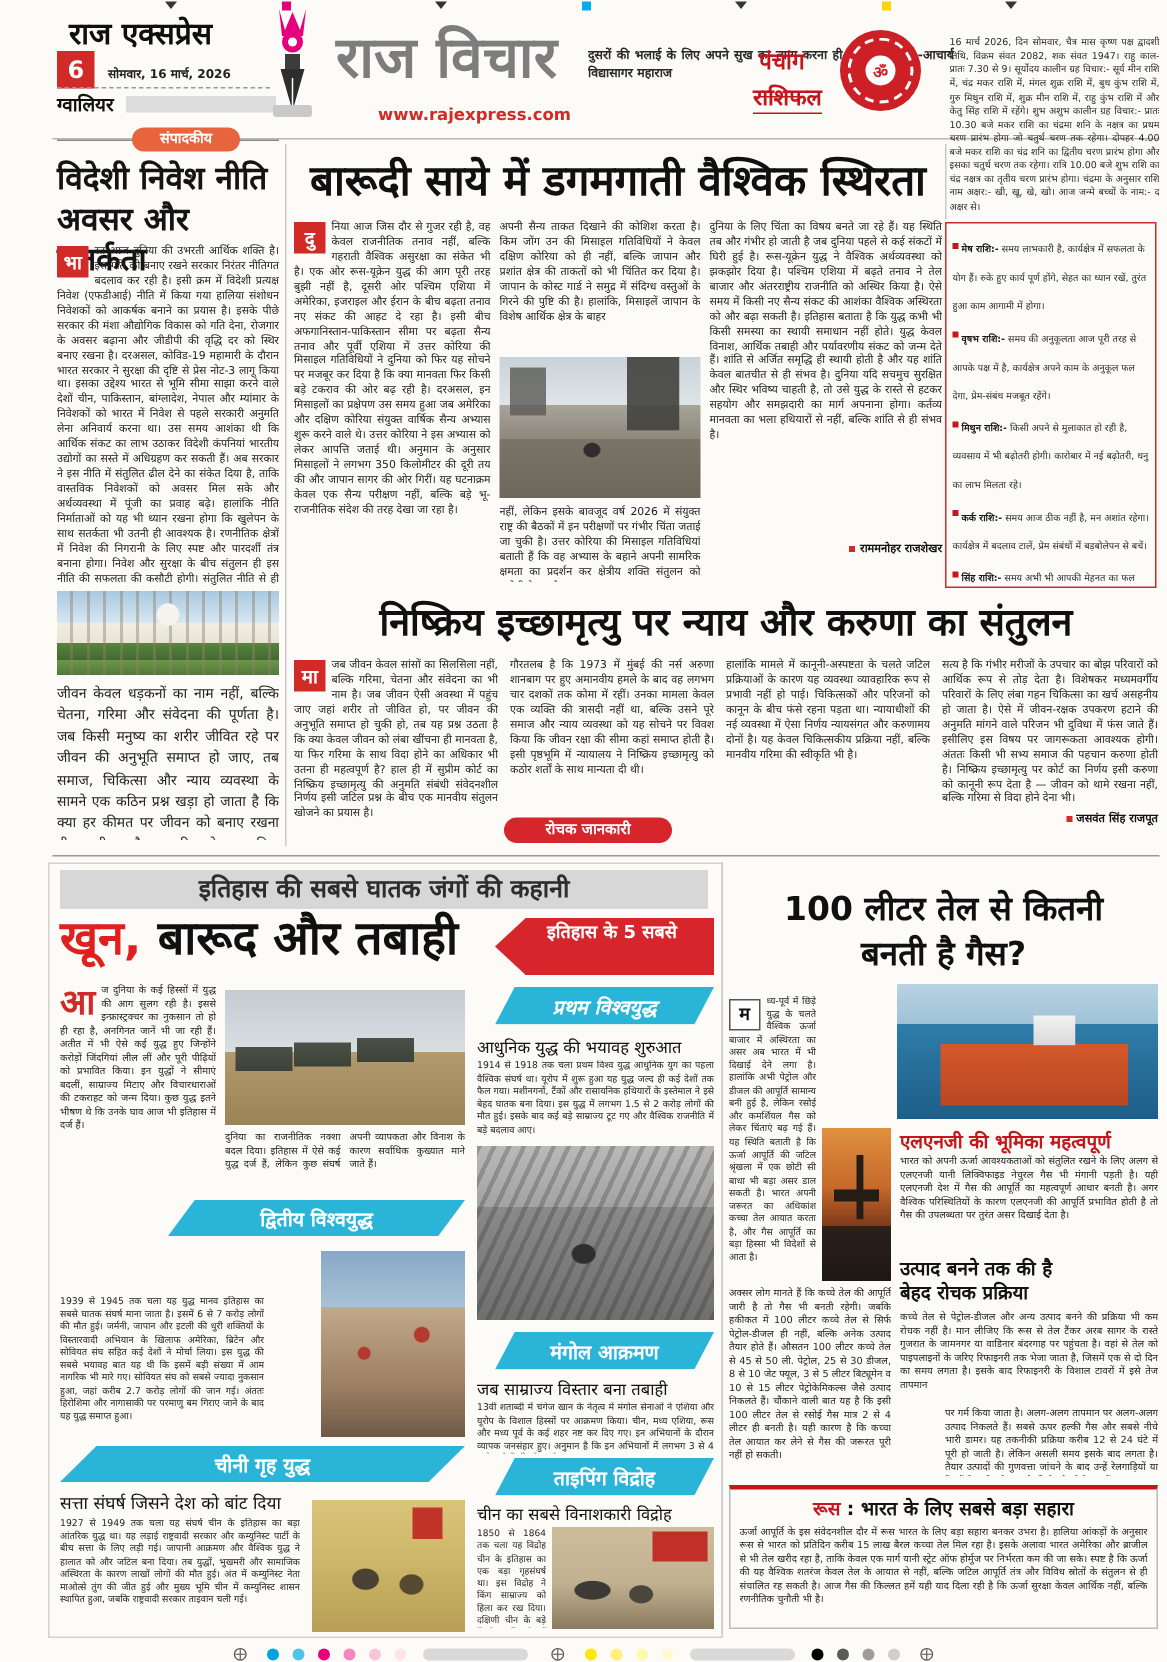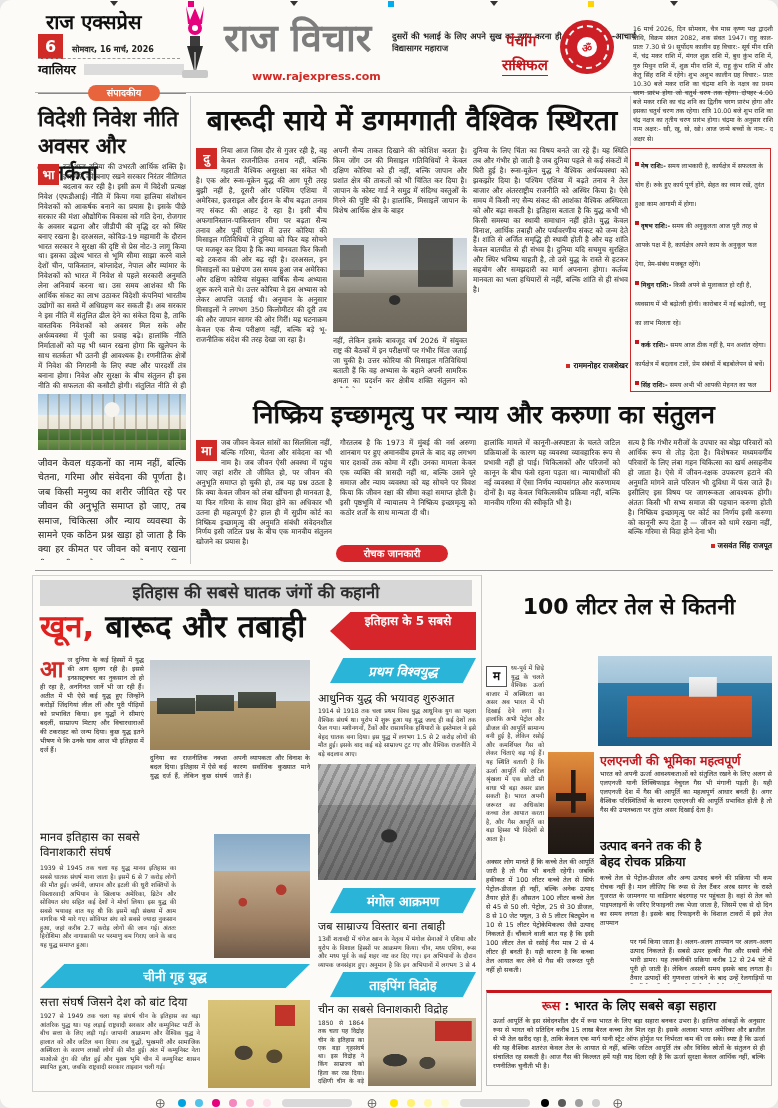--- a/index.html
+++ b/index.html
@@ -1,17 +1,17 @@
 <!DOCTYPE html>
 <html><head>
 <meta charset="utf-8">
 <style>
   html,body{margin:0;padding:0;background:#e8e8e8;}
   .page{position:relative;width:778px;height:1108px;margin:0 auto;background:#fcfbf7;
-        font-family:"DejaVu Sans",sans-serif;color:#1c1c1c;overflow:hidden;border-radius:11px;}
+        font-family:"DejaVu Sans",sans-serif;color:#1c1c1c;overflow:hidden;}
   .abs{position:absolute;}
   .jt{text-align:justify;overflow:hidden;}
   .body-s{font-size:7.2px;line-height:1.38;color:#222;}
   .body-xs{font-size:6.5px;line-height:1.38;color:#262626;}
   .body-xxs{font-size:6.3px;line-height:1.45;color:#2a2a2a;}
   .hl{font-weight:normal;color:#121212;}
   .vline{width:1px;background:#c9c9c9;}
   .hline{height:1px;background:#b5b5b5;}
   .dcr{float:left;width:21px;height:21px;background:#d02b27;color:#fff;font-size:12.5px;
        font-weight:bold;line-height:21px;text-align:center;margin:2px 4px 0 0;}
@@ -174,21 +174,21 @@
   <div class="abs cyanb" style="left:330px;top:972px;width:146px;height:25px;font-size:13px;">ताइपिंग विद्रोह</div>
   <div class="abs hl" style="left:318px;top:1001px;width:158px;font-size:11px;">चीन का सबसे विनाशकारी विद्रोह</div>
   <div class="abs jt body-xs" style="left:318px;top:1019px;width:46px;height:66px;font-size:6px;">1850 से 1864 तक चला यह विद्रोह चीन के इतिहास का एक बड़ा गृहसंघर्ष था। इस विद्रोह ने किंग साम्राज्य को हिला कर रख दिया। दक्षिणी चीन के बड़े हिस्से इसकी चपेट में आए। इतिहासकारों के अनुसार इसमें करीब 2 से 3 करोड़ लोगों की मौत हुई। यह विद्रोह इतिहास के सबसे घातक आंतरिक संघर्षों में गिना जाता है।</div>
   <div class="abs img" style="left:368px;top:1018px;width:108px;height:68px;
     background:
       linear-gradient(#c03028,#c03028) 94% 6% / 34% 30% no-repeat,
       radial-gradient(ellipse at 25% 62%, #3c3a34 0 10%, rgba(0,0,0,0) 11%),
       radial-gradient(ellipse at 55% 66%, #4a463c 0 9%, rgba(0,0,0,0) 10%),
       linear-gradient(180deg,#cdbd9b 0%,#c2b190 55%,#8a7a5e 100%);"></div>
 
-  <div class="abs hl" style="left:40px;top:830px;width:140px;font-size:11.5px;line-height:1.3;">मानव इतिहास का सबसे विनाशकारी संघर्ष</div>
+  <div class="abs cyanb" style="left:112px;top:800px;width:198px;height:24px;font-size:13px;">द्वितीय विश्वयुद्ध</div>
   <div class="abs jt body-xs" style="left:40px;top:864px;width:136px;height:98px;font-size:6.2px;">1939 से 1945 तक चला यह युद्ध मानव इतिहास का सबसे घातक संघर्ष माना जाता है। इसमें 6 से 7 करोड़ लोगों की मौत हुई। जर्मनी, जापान और इटली की धुरी शक्तियों के विस्तारवादी अभियान के खिलाफ अमेरिका, ब्रिटेन और सोवियत संघ सहित कई देशों ने मोर्चा लिया। इस युद्ध की सबसे भयावह बात यह थी कि इसमें बड़ी संख्या में आम नागरिक भी मारे गए। सोवियत संघ को सबसे ज्यादा नुकसान हुआ, जहां करीब 2.7 करोड़ लोगों की जान गई। अंततः हिरोशिमा और नागासाकी पर परमाणु बम गिराए जाने के बाद यह युद्ध समाप्त हुआ।</div>
   <div class="abs img" style="left:214px;top:834px;width:96px;height:124px;
     background:
       radial-gradient(circle at 70% 45%, #b33a2e 0 5%, rgba(0,0,0,0) 6%),
       radial-gradient(circle at 30% 55%, #b33a2e 0 4%, rgba(0,0,0,0) 5%),
       linear-gradient(180deg,#87a9c6 0%,#a9c2d6 30%,#c2a98a 30%,#9d7f63 72%,#6e5a48 100%);"></div>
 
   <div class="abs cyanb" style="left:40px;top:964px;width:270px;height:24px;font-size:13px;">चीनी गृह युद्ध</div>
   <div class="abs hl" style="left:40px;top:994px;width:170px;font-size:11.5px;">सत्ता संघर्ष जिसने देश को बांट दिया</div>
   <div class="abs jt body-xs" style="left:40px;top:1012px;width:160px;height:74px;font-size:6.2px;">1927 से 1949 तक चला यह संघर्ष चीन के इतिहास का बड़ा आंतरिक युद्ध था। यह लड़ाई राष्ट्रवादी सरकार और कम्युनिस्ट पार्टी के बीच सत्ता के लिए लड़ी गई। जापानी आक्रमण और वैश्विक युद्ध ने हालात को और जटिल बना दिया। तब युद्धों, भुखमरी और सामाजिक अस्थिरता के कारण लाखों लोगों की मौत हुई। अंत में कम्युनिस्ट नेता माओत्से तुंग की जीत हुई और मुख्य भूमि चीन में कम्युनिस्ट शासन स्थापित हुआ, जबकि राष्ट्रवादी सरकार ताइवान चली गई।</div>
@@ -196,20 +196,21 @@
     background:
       linear-gradient(#c2342a,#c2342a) 82% 8% / 20% 24% no-repeat,
       radial-gradient(ellipse at 35% 60%, #4a4234 0 9%, rgba(0,0,0,0) 10%),
       radial-gradient(ellipse at 65% 64%, #55492f 0 8%, rgba(0,0,0,0) 9%),
       linear-gradient(180deg,#d9c47a 0%,#cdb76a 44%,#b89f55 100%);"></div>
 
   <div class="abs vline" style="left:481px;top:575px;height:515px;"></div>
 
   <div class="abs" style="left:486px;top:592px;width:286px;font-size:22px;font-weight:bold;text-align:center;line-height:1.35;color:#101010;">
     <span style="display:block">100 लीटर तेल से कितनी</span>
+    <span style="display:block">बनती है गैस?</span>
   </div>
   <div class="abs jt body-xs" style="left:486px;top:664px;width:58px;height:186px;font-size:6.2px;">
     <span class="dcbox">म</span><span>ध्य-पूर्व में छिड़े युद्ध के चलते वैश्विक ऊर्जा बाजार में अस्थिरता का असर अब भारत में भी दिखाई देने लगा है। हालांकि अभी पेट्रोल और डीजल की आपूर्ति सामान्य बनी हुई है, लेकिन रसोई और कमर्शियल गैस को लेकर चिंताएं बढ़ गई हैं। यह स्थिति बताती है कि ऊर्जा आपूर्ति की जटिल श्रृंखला में एक छोटी सी बाधा भी बड़ा असर डाल सकती है। भारत अपनी जरूरत का अधिकांश कच्चा तेल आयात करता है, और गैस आपूर्ति का बड़ा हिस्सा भी विदेशों से आता है।</span>
   </div>
 
   <div class="abs img" style="left:598px;top:656px;width:174px;height:90px;
     background:
       linear-gradient(#f2f2f2,#d9d9d9) 62% 30% / 16% 22% no-repeat,
       linear-gradient(#d4582b,#b94722) 60% 82% / 72% 46% no-repeat,
       linear-gradient(180deg,#b8d2e2 0%,#9fc2d8 30%,#2f7ca8 30%,#1d5e8a 100%);"></div>

